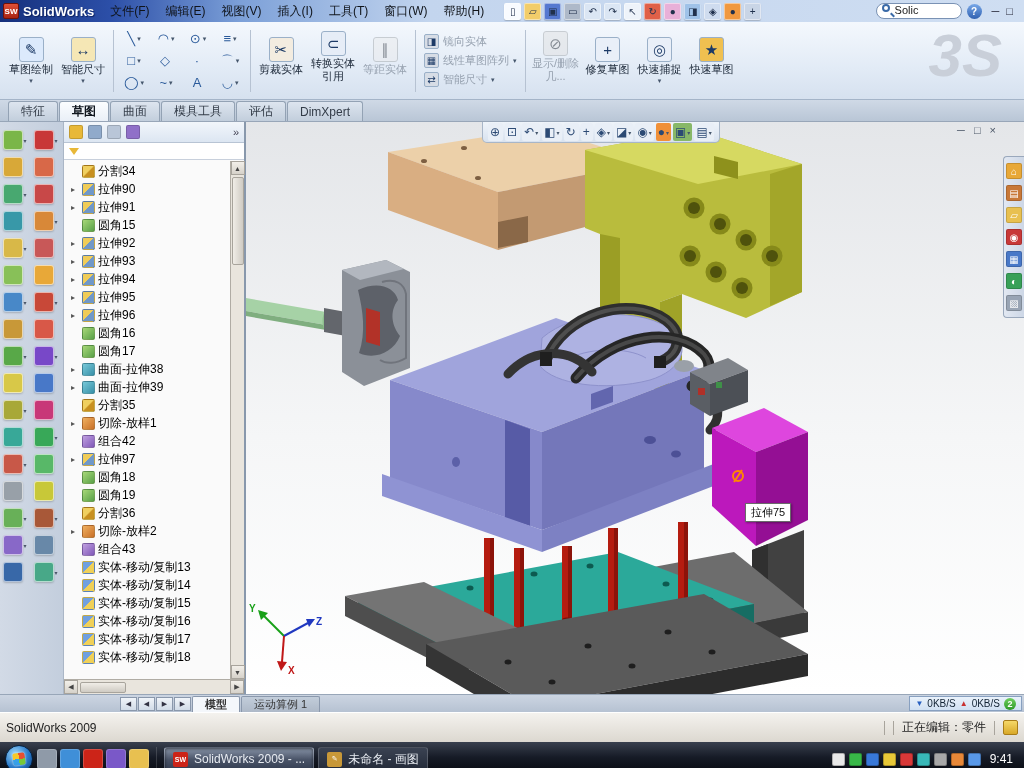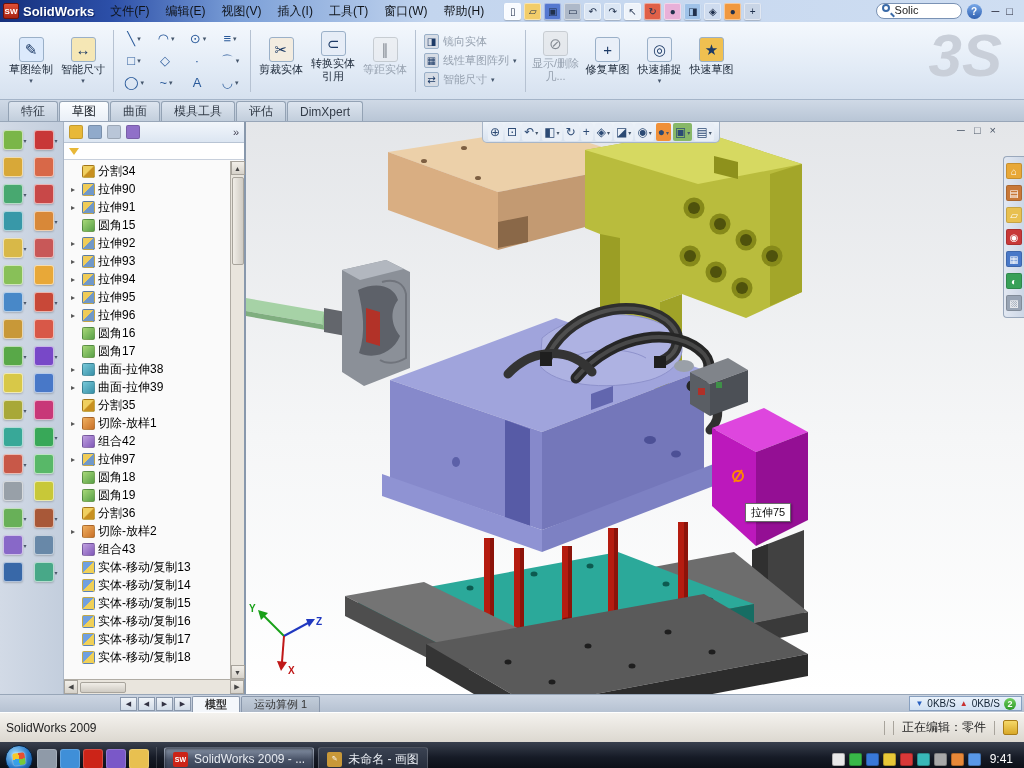--- a/index.html
+++ b/index.html
@@ -41,21 +41,21 @@
 .stool b{font-weight:normal;font-size:13px}
 .sdd2{font-style:normal;font-size:7px;color:#45566c}
 .rstack{display:flex;flex-direction:column;justify-content:center;gap:2px}
 .rsmall{display:flex;align-items:center;gap:4px;font-size:11px;padding:1px 3px;border-radius:2px}
 .sic{width:15px;height:15px;border:1px solid #9ab0c8;border-radius:2px;display:flex;align-items:center;justify-content:center;font-size:10px;color:#1c3a66;flex:0 0 auto}
 .sdd{font-size:7px;color:#45566c}
 
 
 .tabrow{height:22px;background:linear-gradient(#cfd9e6,#b9c6d6);display:flex;align-items:flex-end;padding-left:8px;border-bottom:1px solid #98a6b8}
 .ctab{height:20px;padding:0 12px;display:flex;align-items:center;font-size:12px;color:#333c48;border:1px solid #93a2b4;border-bottom:none;border-radius:3px 3px 0 0;margin-right:1px;background:linear-gradient(#dde5ef,#c2cedc);cursor:default}
-.ctab[data-active="true"]{background:linear-gradient(#fbfdff,#e9eff7);color:#10161e;font-weight:normal}
+.ctab[data-active="true"]{background:linear-gradient(#fbfdff,#e9eff7);color:#10161e;font-weight:bold}
 
 
 .main{height:572px;display:flex}
 .leftstrip{width:64px;background:linear-gradient(90deg,#d2dae6,#c3cedd);display:flex;justify-content:space-evenly;padding-top:8px;border-right:1px solid #aab6c6}
 .lcol{display:flex;flex-direction:column;gap:7px;align-items:center;width:30px}
 .lrow{display:flex;align-items:center;gap:1px}
 .ltool{width:20px;height:20px;border-radius:3px;border:1px solid #ffffff99;box-shadow:0 1px 2px #00000033}
 .ldd{font-size:6px;color:#4a5668;width:6px}
 
 

